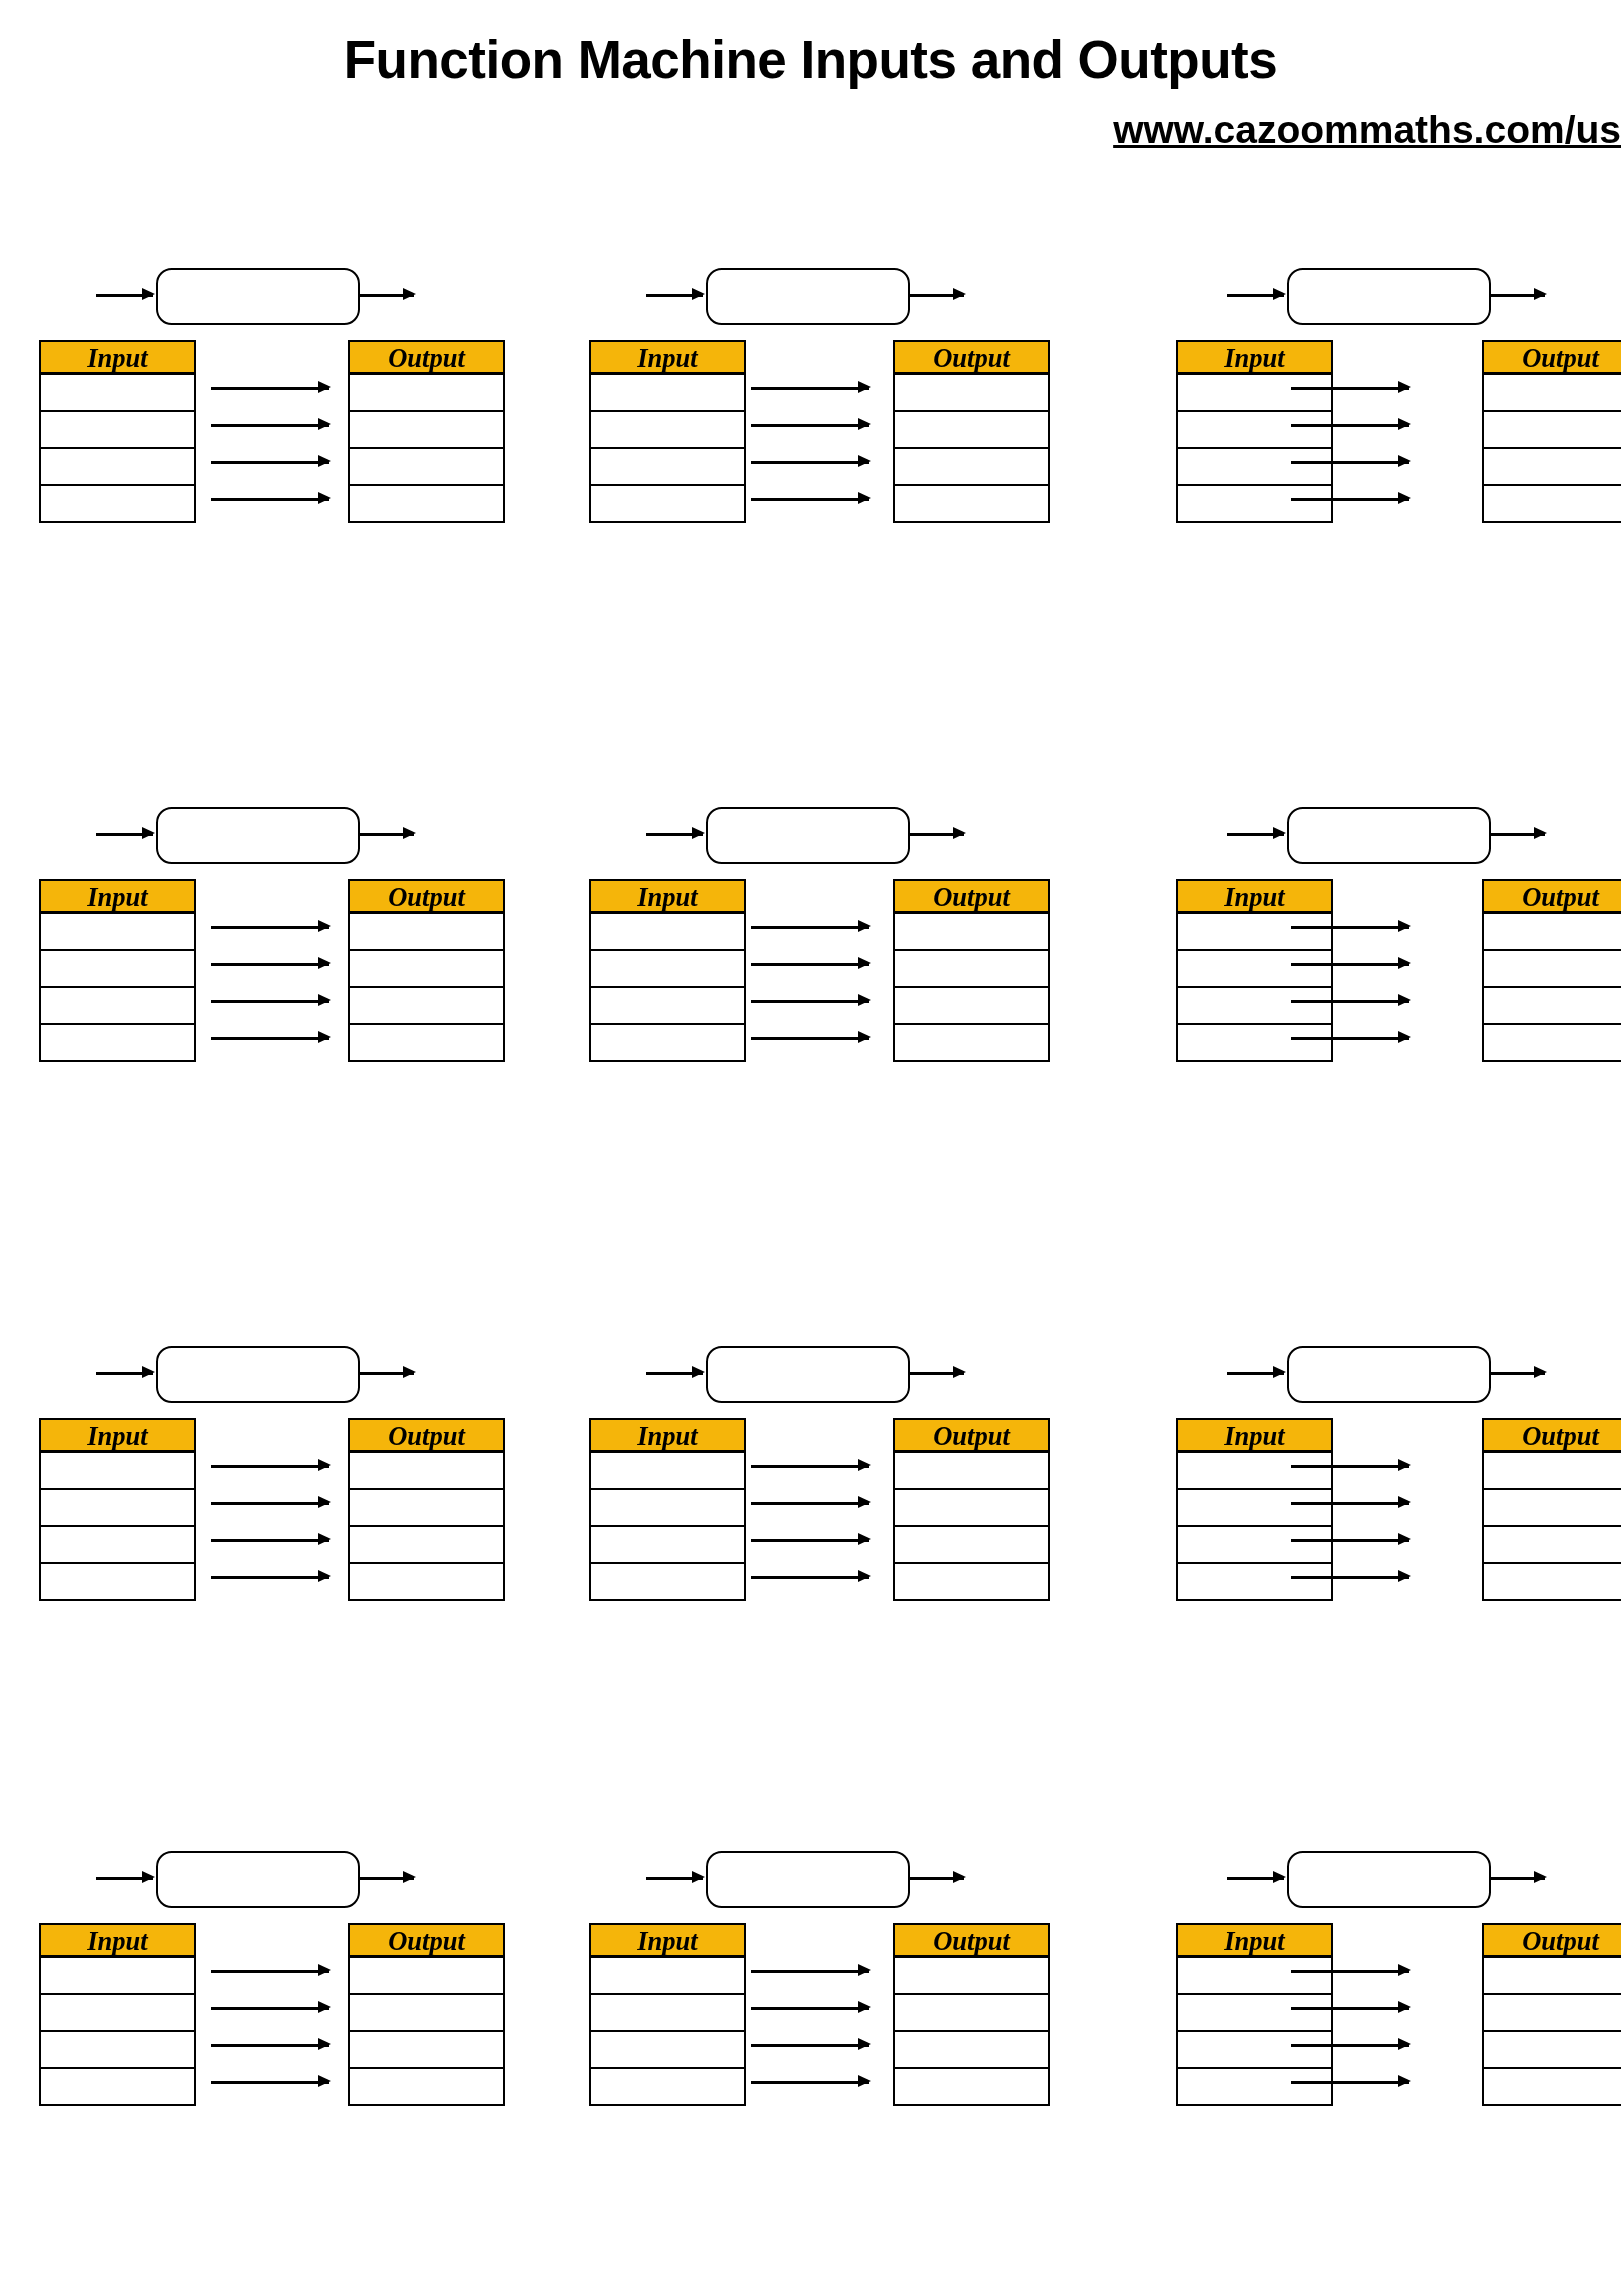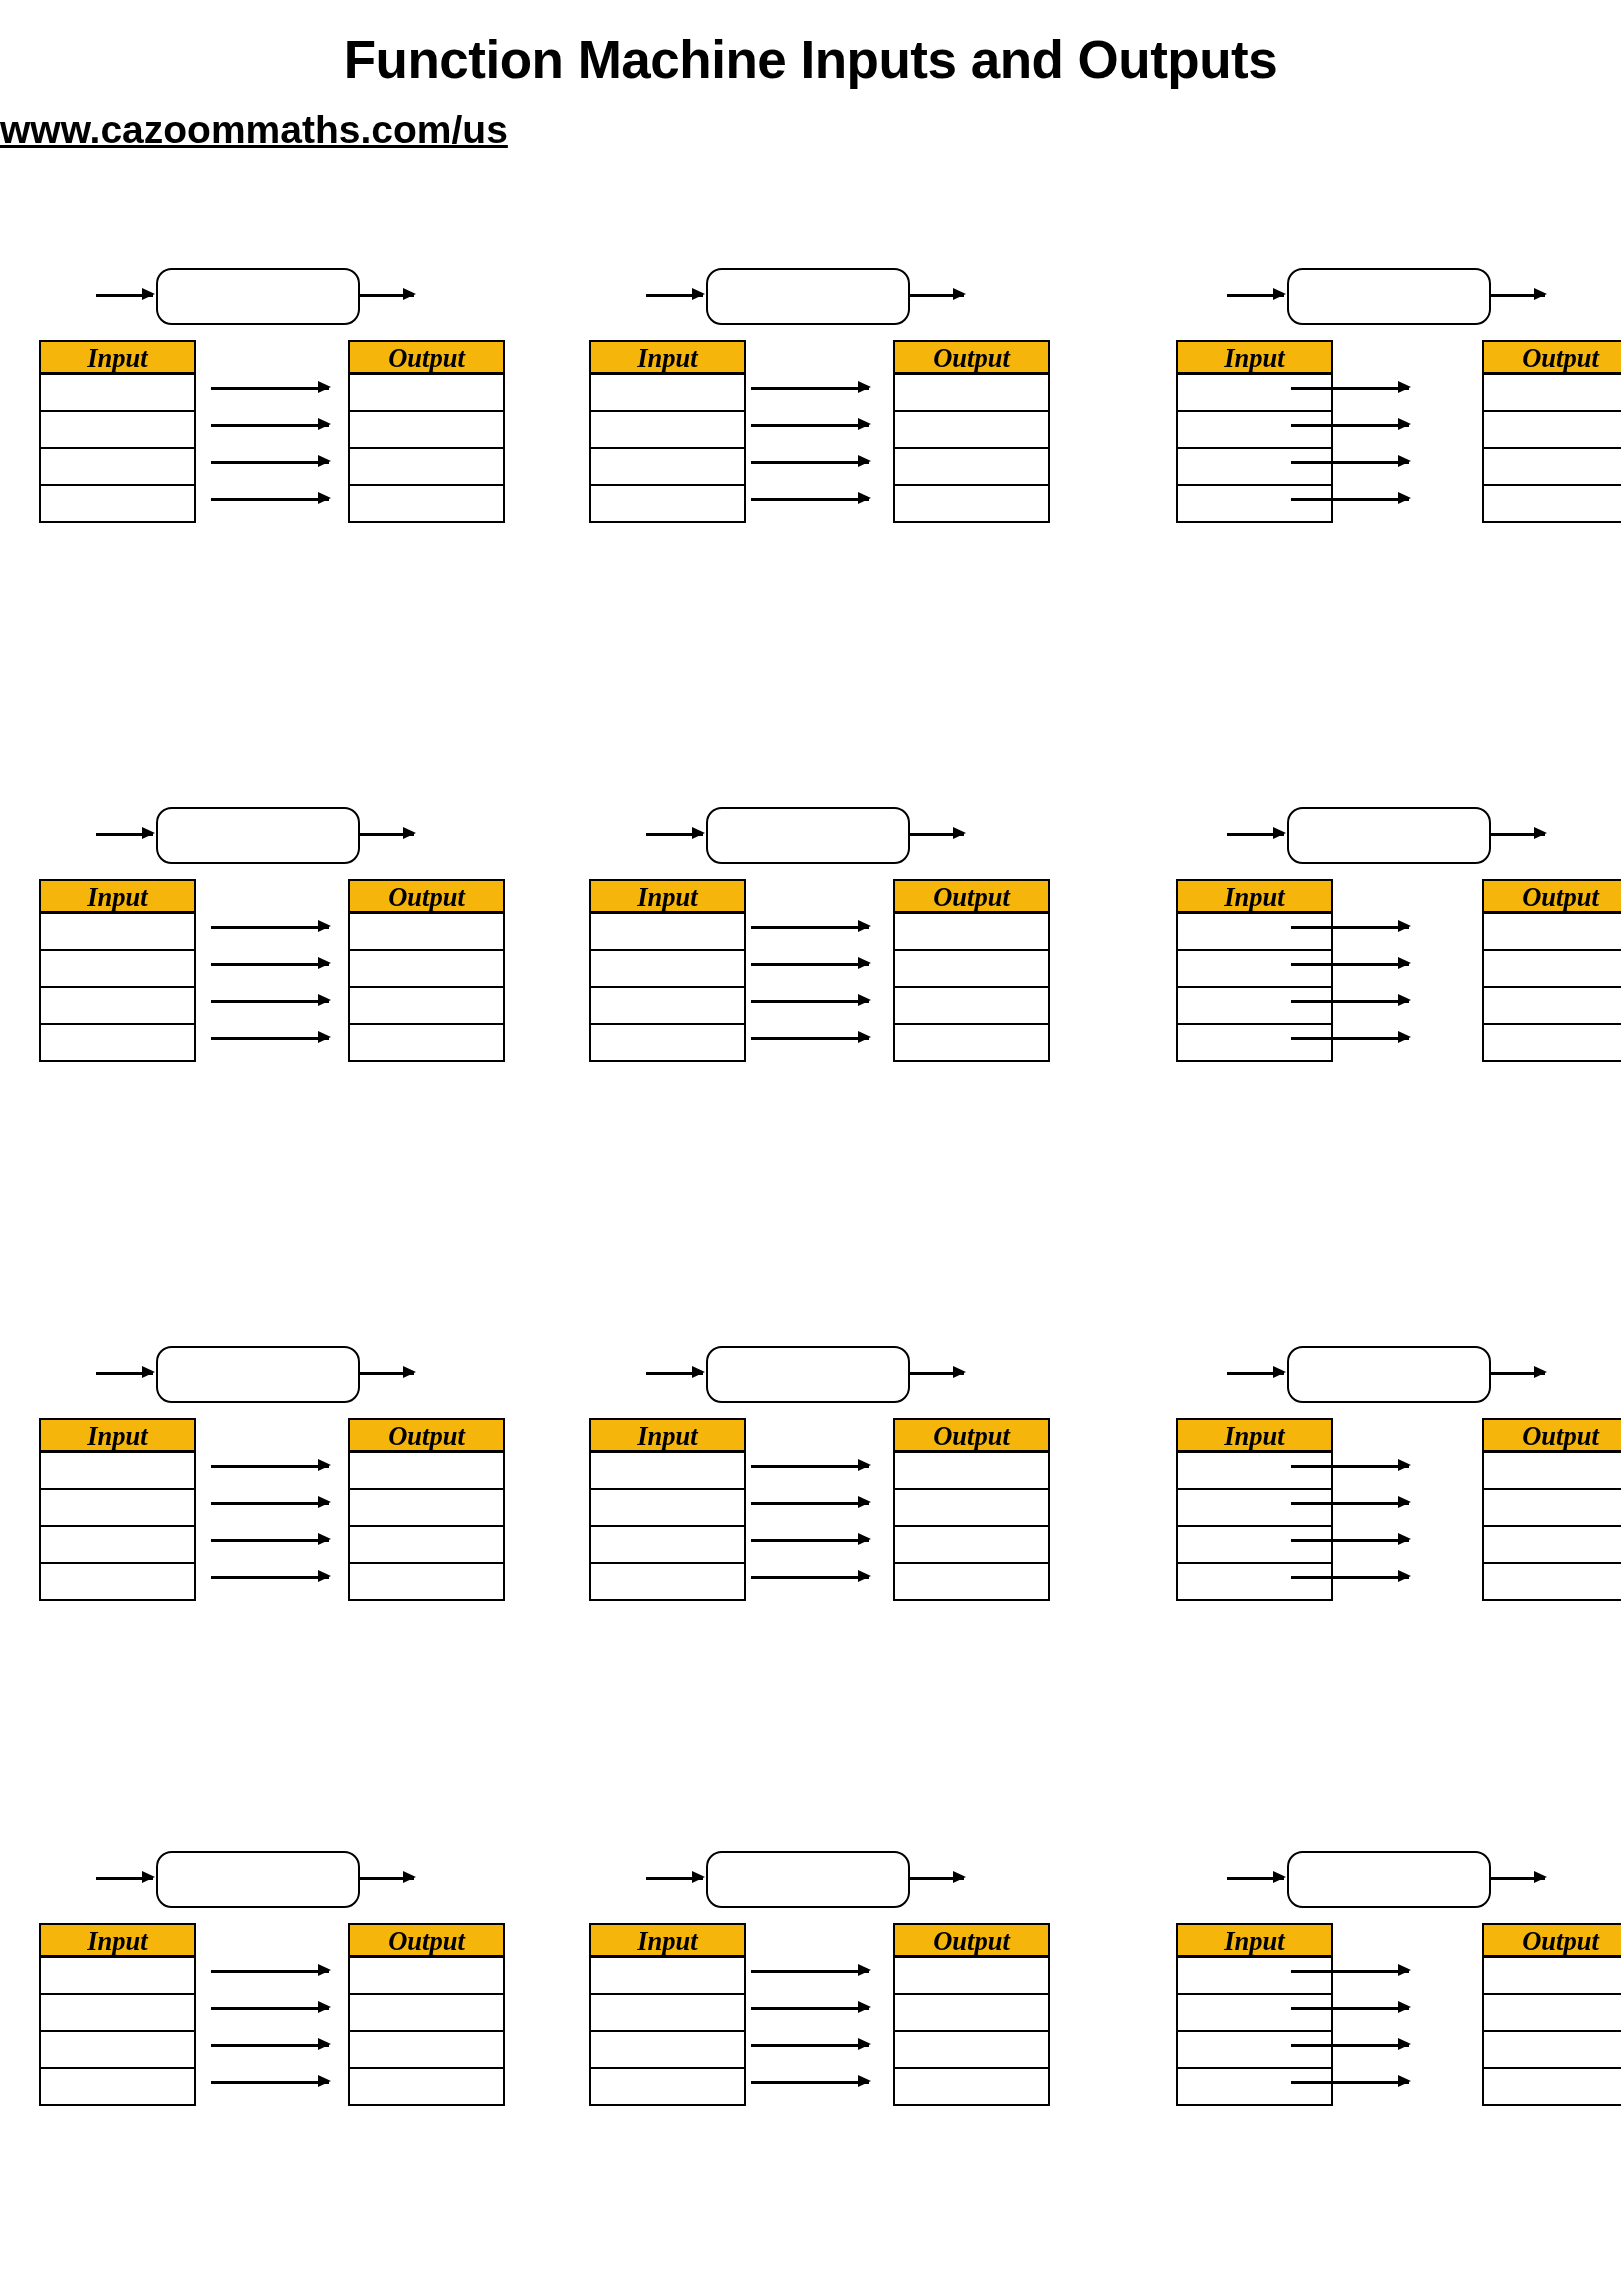--- a/index.html
+++ b/index.html
@@ -25,21 +25,21 @@
     text-align: center;
     font-family: "Liberation Sans", sans-serif;
     font-weight: bold;
     font-size: 53px;
     color: #000000;
     margin: 0;
     padding-top: 29px;
     letter-spacing: -0.5px;
   }
   .subtitle {
-    text-align: left;
+    text-align: right;
     font-family: "Liberation Sans", sans-serif;
     font-weight: bold;
     font-size: 39px;
     color: #000000;
     margin: 0;
     padding-top: 17.6px;
     text-decoration: underline;
   }
   .grid {
     position: absolute;

